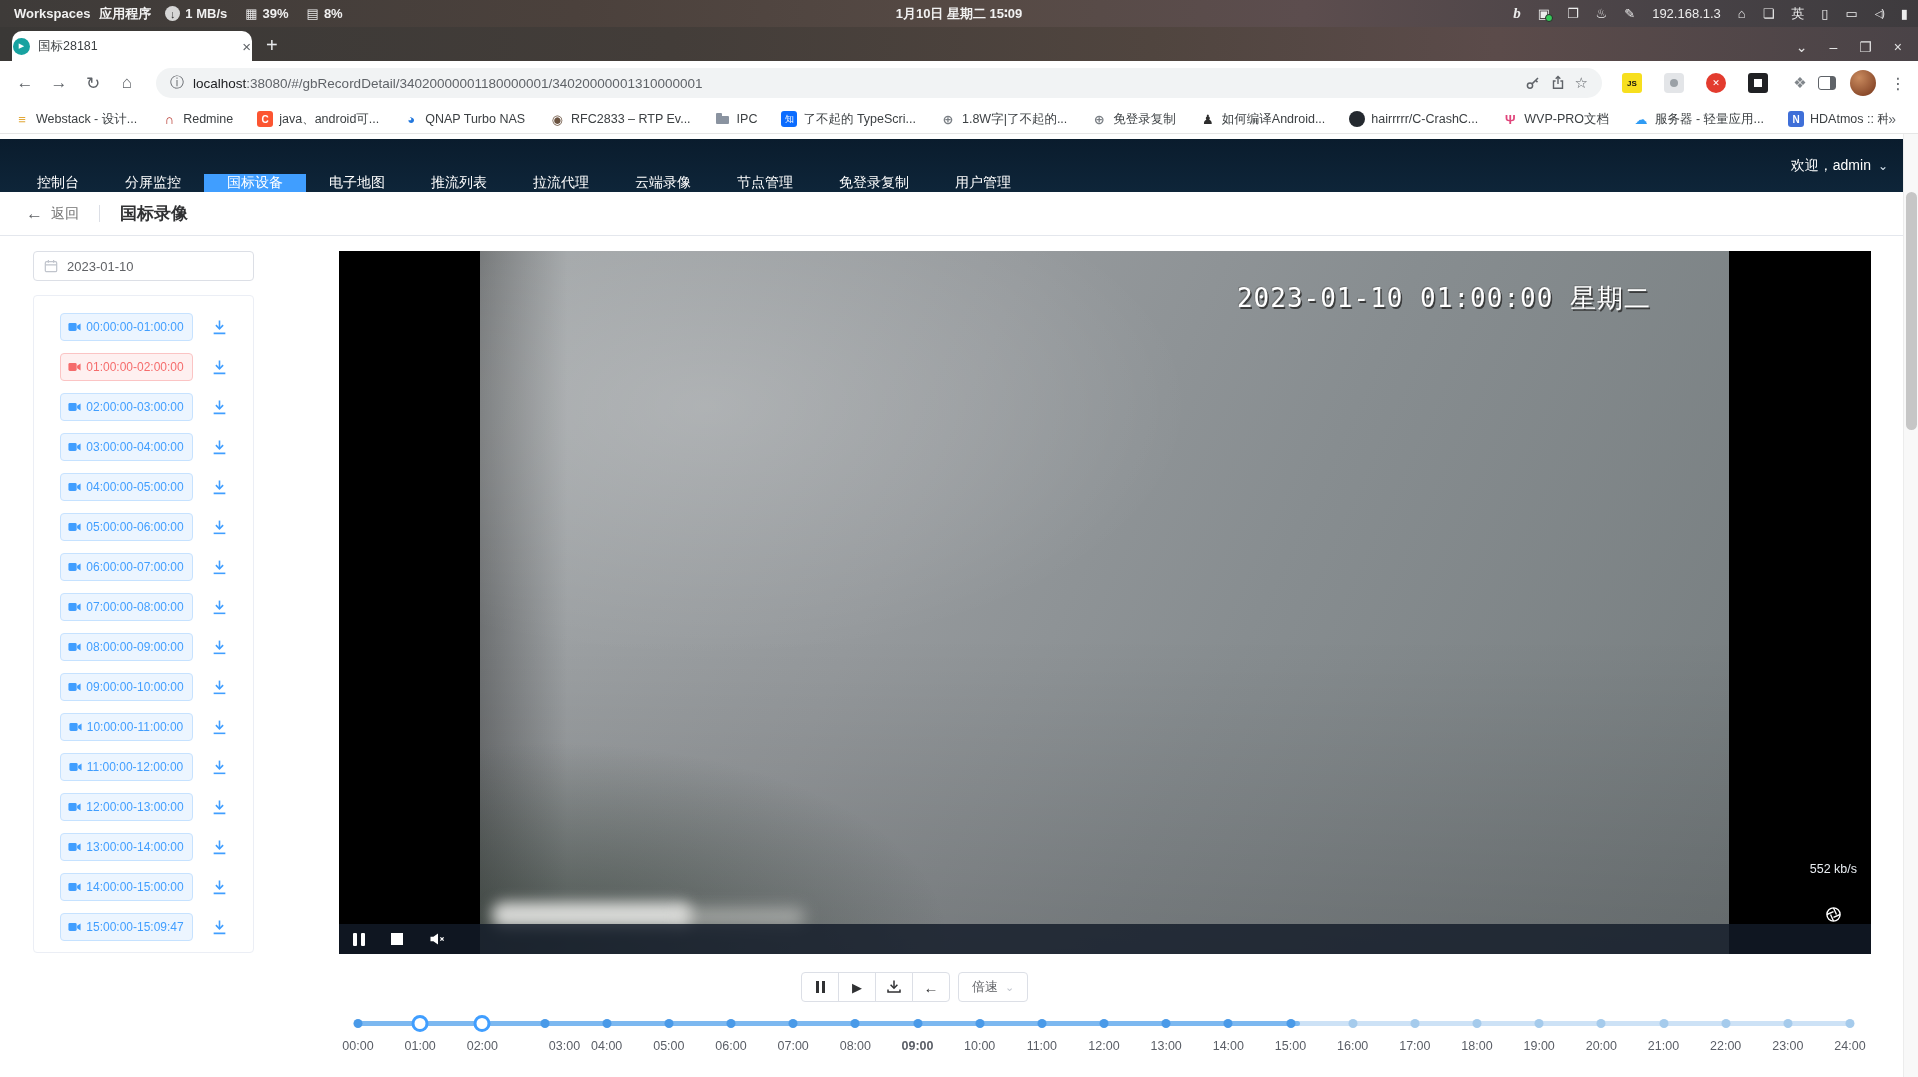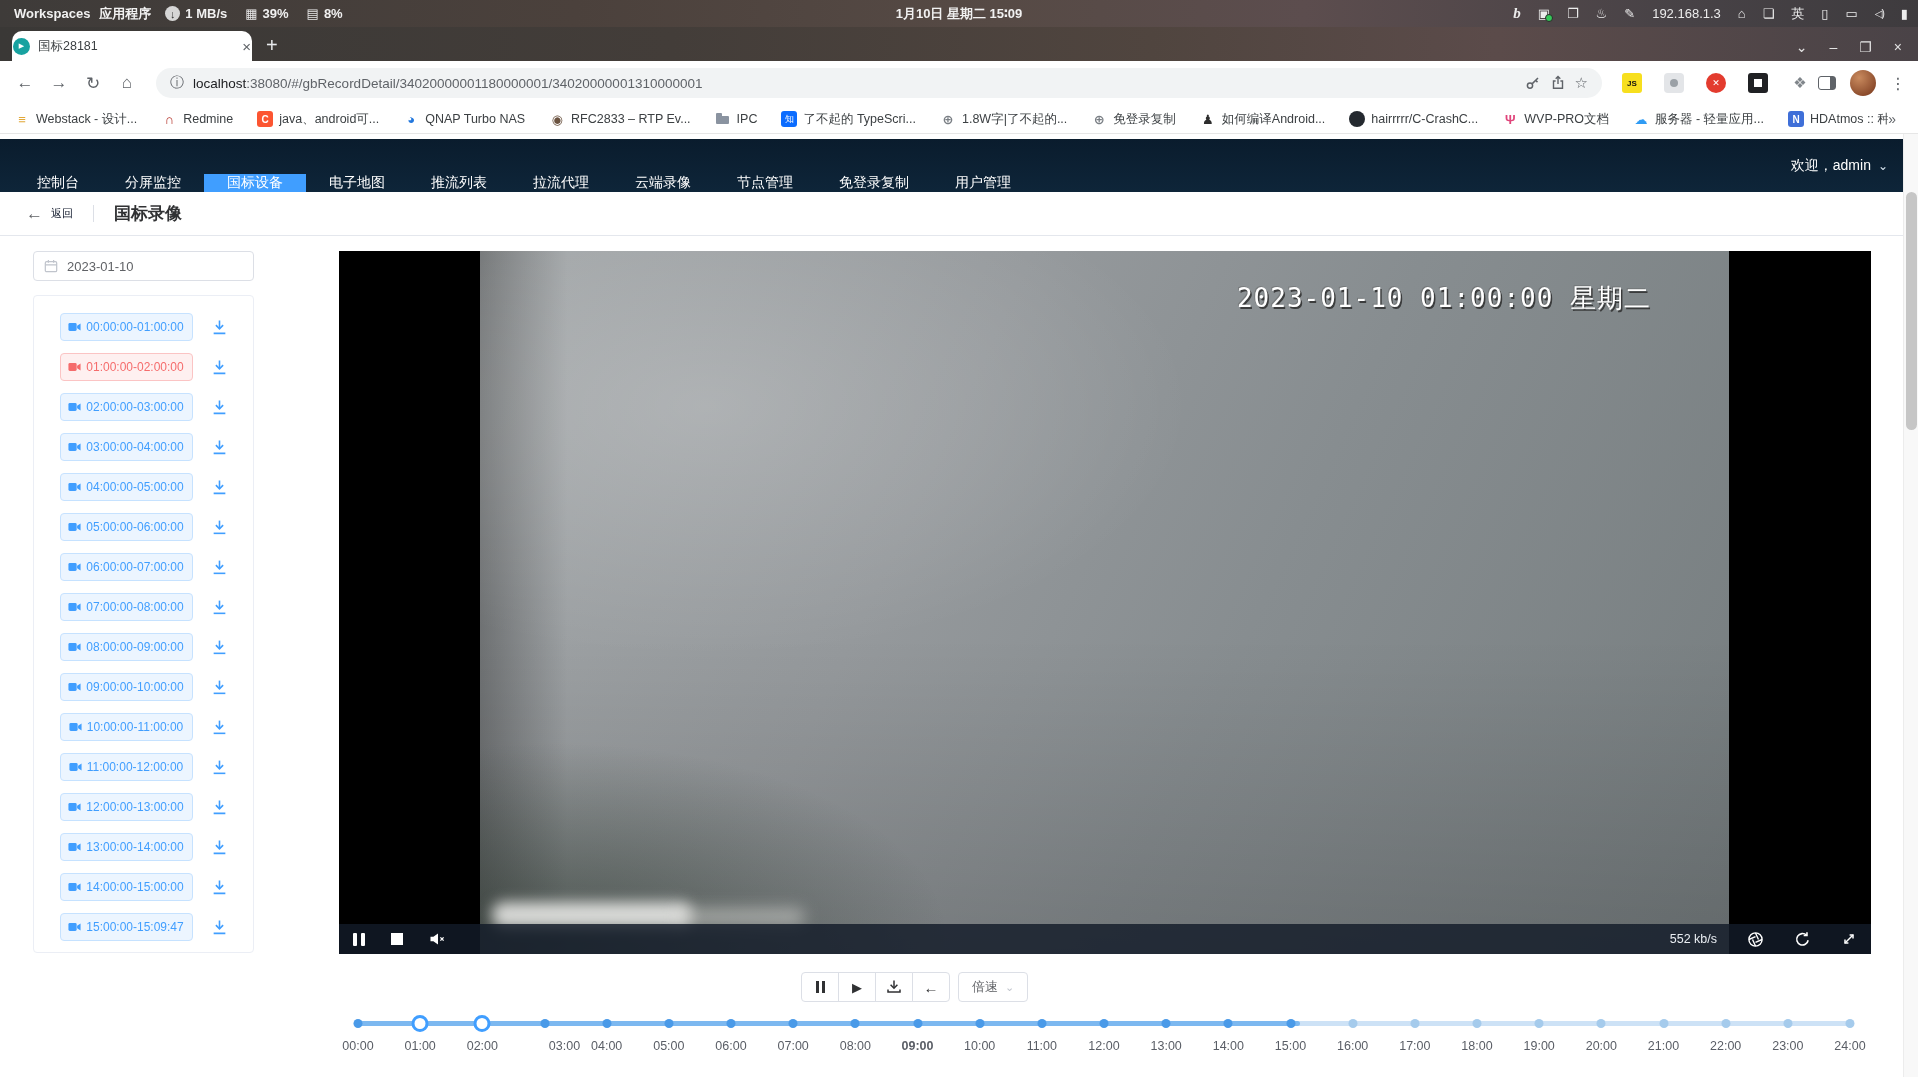--- a/index.html
+++ b/index.html
@@ -79,21 +79,21 @@
   .gap5 { height:5px; background:#fff; }
   .app-nav { height:53px; background:linear-gradient(180deg,#0a1c2d,#0e2539); display:flex; align-items:stretch; padding-left:14px; }
   .nav-items { display:flex; align-items:flex-end; }
   .nav-item { display:flex; align-items:center; padding:0 23px; color:#fff; font-size:14px; }
   .nav-item.active { background:#409eff; }
   .welcome { margin-left:auto; display:flex; align-items:center; gap:7px; color:#fff; font-size:14px; padding-right:30px; }
   .welcome-caret { font-size:12px; color:#d7e3ee; }
 
   .sub-header { height:44px; background:#fff; border-bottom:1px solid #e4e7ed; display:flex; align-items:center; padding-left:26px; }
   .back-arrow { color:#606266; font-size:17px; }
-  .back-label { color:#0f172a; font-size:11px; margin-left:8px; }
+  .back-label { color:#737373; font-size:14px; margin-left:8px; }
   .vdivider { width:1px; height:17px; background:#dcdfe6; margin:0 20px; }
   .page-title { color:#303133; font-size:17px; font-weight:bold; }
 
   .content { position:relative; height:841px; background:#fff; }
 
   
   .date-input { position:absolute; left:33px; top:15px; width:221px; height:30px; border:1px solid #dcdfe6; border-radius:4px;
     display:flex; align-items:center; padding:0 10px; gap:9px; font-size:13px; color:#606266; background:#fff; }
   .seg-panel { position:absolute; left:33px; top:59px; width:221px; height:658px; border:1px solid #ebeef5; border-radius:4px;
     background:#fff; padding-top:17px; display:flex; flex-direction:column; align-items:center; gap:12px; overflow:hidden; }
@@ -117,21 +117,21 @@
     letter-spacing:1px; text-shadow:1.5px 1.5px 0 rgba(40,40,40,0.8), -1px -1px 0 rgba(90,90,90,0.4); }
   .blur-spot { position:absolute; left:12px; bottom:26px; width:200px; height:26px; background:rgba(238,238,236,0.85);
     border-radius:12px; filter:blur(7px); }
   .blur-spot2 { position:absolute; left:195px; bottom:28px; width:130px; height:18px; background:rgba(215,215,212,0.55);
     border-radius:10px; filter:blur(8px); }
   .player-bar { position:absolute; left:0; right:0; bottom:0; height:30px; background:rgba(18,27,40,0.82);
     display:flex; align-items:center; padding:0 14px; gap:26px; }
   .pb-pause { display:flex; gap:4px; }
   .pb-pause span { width:4px; height:13px; background:#fff; border-radius:1px; }
   .pb-stop { width:12px; height:12px; background:#fff; }
-  .pb-right { margin-left:auto; display:flex; align-items:center; gap:30px; }
+  .pb-right { margin-left:auto; display:flex; align-items:center; gap:30px;flex-direction:column; }
   .bitrate { color:#e9edf2; font-size:12.5px; }
 
   
   .pb-controls { position:absolute; top:736px; left:793px; display:flex; align-items:center; }
   .range-box { width:292px; height:30px; border:1px solid #dcdfe6; border-radius:4px; display:flex; align-items:center;
     padding:0 10px; font-size:13px; color:#606266; background:#fff; }
   .range-time { flex:1; text-align:center; }
   .range-to { color:#606266; }
   .btn-group { display:flex; margin-left:8px; }
   .ctl-btn { width:38px; height:30px; border:1px solid #dcdfe6; background:#fff; display:flex; align-items:center;

